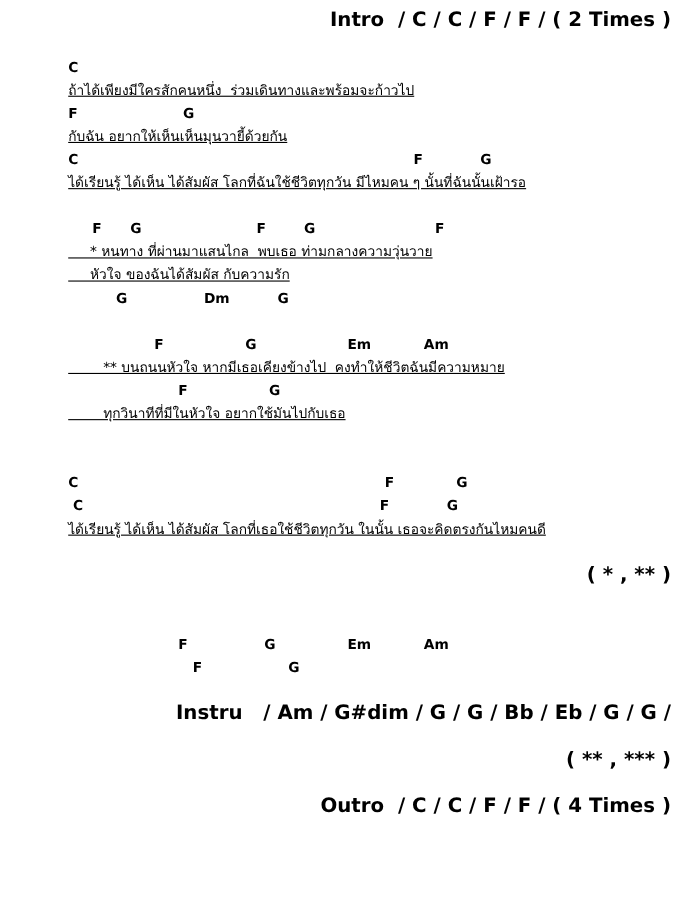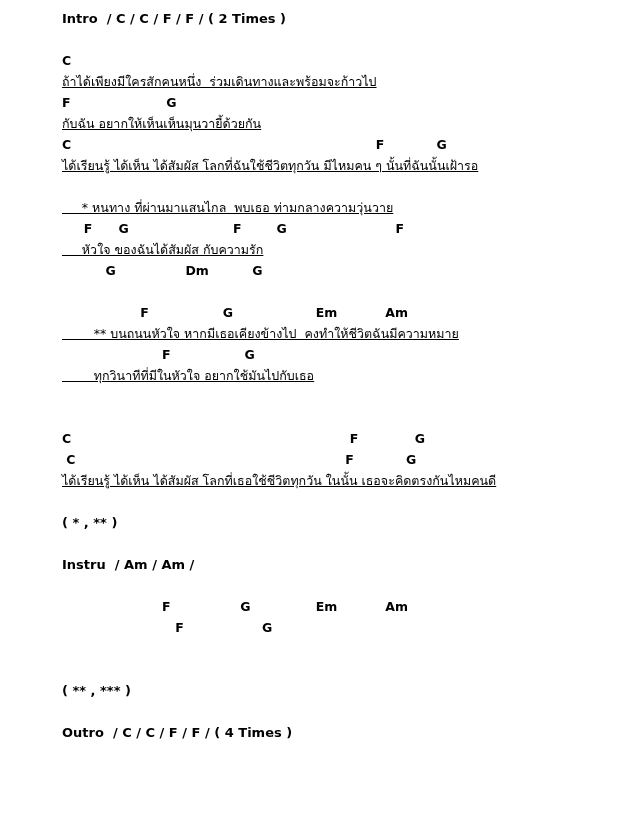--- a/index.html
+++ b/index.html
@@ -29,58 +29,59 @@
     font-weight: bold;
     font-size: 12.5px;
   }
   .lyricline {
     font-weight: normal;
     font-size: 12.5px;
     text-decoration: underline;
   }
   .headline {
     font-weight: bold;
-    font-size: 13px;
+    font-size: 18px;
+    text-align: right;
   }
   .spacer {
     height: 21px;
   }
 </style>
 </head>
 <body>
 
 <div id="sheet">
     <div class="line headline">Intro  / C / C / F / F / ( 2 Times )</div>
     <div class="line spacer"></div>
     <div class="line chordline">C</div>
     <div class="line lyricline">ถ้าได้เพียงมีใครสักคนหนึ่ง  ร่วมเดินทางและพร้อมจะก้าวไป</div>
     <div class="line chordline">F                      G</div>
     <div class="line lyricline">กับฉัน อยากให้เห็นเห็นมุนวายี้ด้วยกัน</div>
     <div class="line chordline">C                                                                      F            G</div>
     <div class="line lyricline">ได้เรียนรู้ ได้เห็น ได้สัมผัส โลกที่ฉันใช้ชีวิตทุกวัน มีไหมคน ๆ นั้นที่ฉันนั้นเฝ้ารอ</div>
     <div class="line spacer"></div>
+    <div class="line chordline">     F      G                        F        G                         F</div>
     <div class="line lyricline">     * หนทาง ที่ผ่านมาแสนไกล  พบเธอ ท่ามกลางความวุ่นวาย</div>
-    <div class="line chordline">     F      G                        F        G                         F</div>
     <div class="line lyricline">     หัวใจ ของฉันได้สัมผัส กับความรัก</div>
     <div class="line chordline">          G                Dm          G</div>
     <div class="line spacer"></div>
     <div class="line chordline">                  F                 G                   Em           Am</div>
     <div class="line lyricline">        ** บนถนนหัวใจ หากมีเธอเคียงข้างไป  คงทำให้ชีวิตฉันมีความหมาย</div>
     <div class="line chordline">                       F                 G</div>
     <div class="line lyricline">        ทุกวินาทีที่มีในหัวใจ อยากใช้มันไปกับเธอ</div>
     <div class="line spacer"></div>
     <div class="line spacer"></div>
     <div class="line chordline">C                                                                F             G</div>
     <div class="line chordline"> C                                                              F            G</div>
     <div class="line lyricline">ได้เรียนรู้ ได้เห็น ได้สัมผัส โลกที่เธอใช้ชีวิตทุกวัน ในนั้น เธอจะคิดตรงกันไหมคนดี</div>
     <div class="line spacer"></div>
     <div class="line headline">( * , ** )</div>
     <div class="line spacer"></div>
-    <div class="line headline">Instru  / Am / Am /</div>
     <div class="line spacer"></div>
     <div class="line chordline">                       F                G               Em           Am</div>
     <div class="line chordline">                          F                  G</div>
     <div class="line spacer"></div>
+    <div class="line headline">Instru   / Am / G#dim / G / G / Bb / Eb / G / G /</div>
     <div class="line spacer"></div>
     <div class="line headline">( ** , *** )</div>
     <div class="line spacer"></div>
     <div class="line headline">Outro  / C / C / F / F / ( 4 Times )</div>
   </div>
 
 </body></html>

